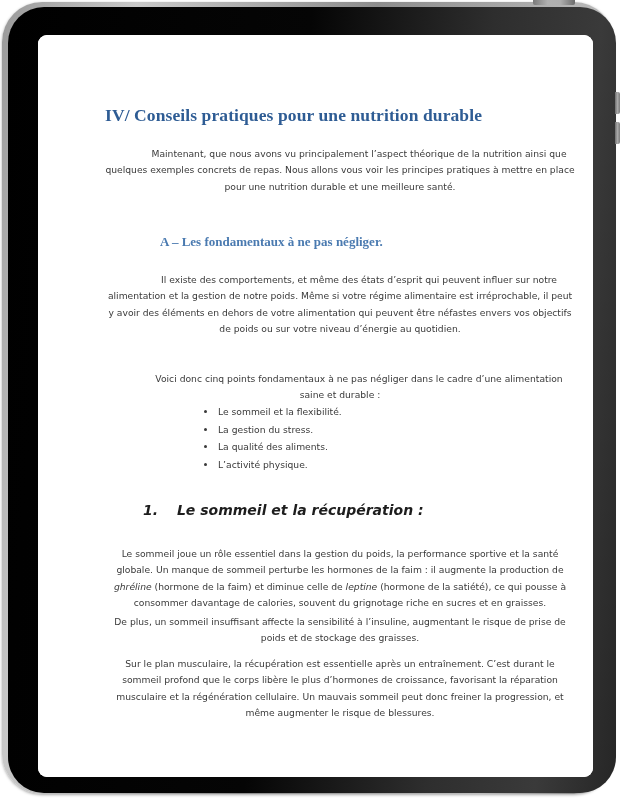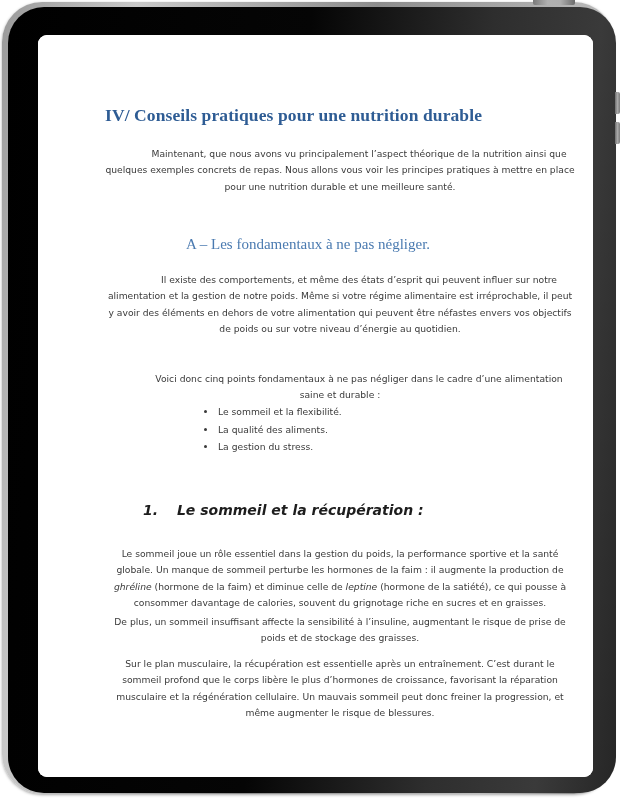--- a/index.html
+++ b/index.html
@@ -100,27 +100,27 @@
     color: #2e5c94;
     font-family: "Liberation Serif", "DejaVu Serif", serif;
     font-weight: bold;
     font-size: 17.5px;
     letter-spacing: 0.1px;
     line-height: 1.2;
   }
 
   #section-a-heading {
     position: absolute;
-    left: 148px;
+    left: 122px;
     top: 188px;
     width: 400px;
     color: #4a7ab0;
     font-family: "Liberation Serif", "DejaVu Serif", serif;
-    font-weight: normal;
-    font-size: 15px;
+    font-weight: bold;
+    font-size: 13px;
     line-height: 1.2;
   }
 
   .body-par {
     position: absolute;
     left: 67px;
     width: 470px;
     color: #3a3a3a;
     font-family: "DejaVu Sans", "Liberation Sans", sans-serif;
     font-size: 9.2px;
@@ -199,25 +199,29 @@
 
           <p class="body-par indented" id="par-voici">Voici donc cinq points fondamentaux à ne pas négliger dans le cadre d’une alimentation saine et durable :</p>
 
           <ul id="bullet-list">
             <li>
               <span class="bullet-dot"></span>
               <span>Le sommeil et la flexibilité.</span>
             </li>
             <li>
               <span class="bullet-dot"></span>
+              <span>La gestion du stress.</span>
+            </li>
+            <li>
+              <span class="bullet-dot"></span>
               <span>La qualité des aliments.</span>
             </li>
             <li>
               <span class="bullet-dot"></span>
-              <span>La gestion du stress.</span>
+              <span>L’activité physique.</span>
             </li>
           </ul>
 
           <h3 id="numbered-heading">
             <span class="num-label">1.</span>
             <span>Le sommeil et la récupération :</span>
           </h3>
 
           <p class="body-par" id="par-sleep1">
             <span>Le sommeil joue un rôle essentiel dans la gestion du poids, la performance sportive et la santé globale. Un manque de sommeil perturbe les hormones de la faim : il augmente la production de </span><em class="term">ghréline</em><span> (hormone de la faim) et diminue celle de </span><em class="term">leptine</em><span> (hormone de la satiété), ce qui pousse à consommer davantage de calories, souvent du grignotage riche en sucres et en graisses.</span>

